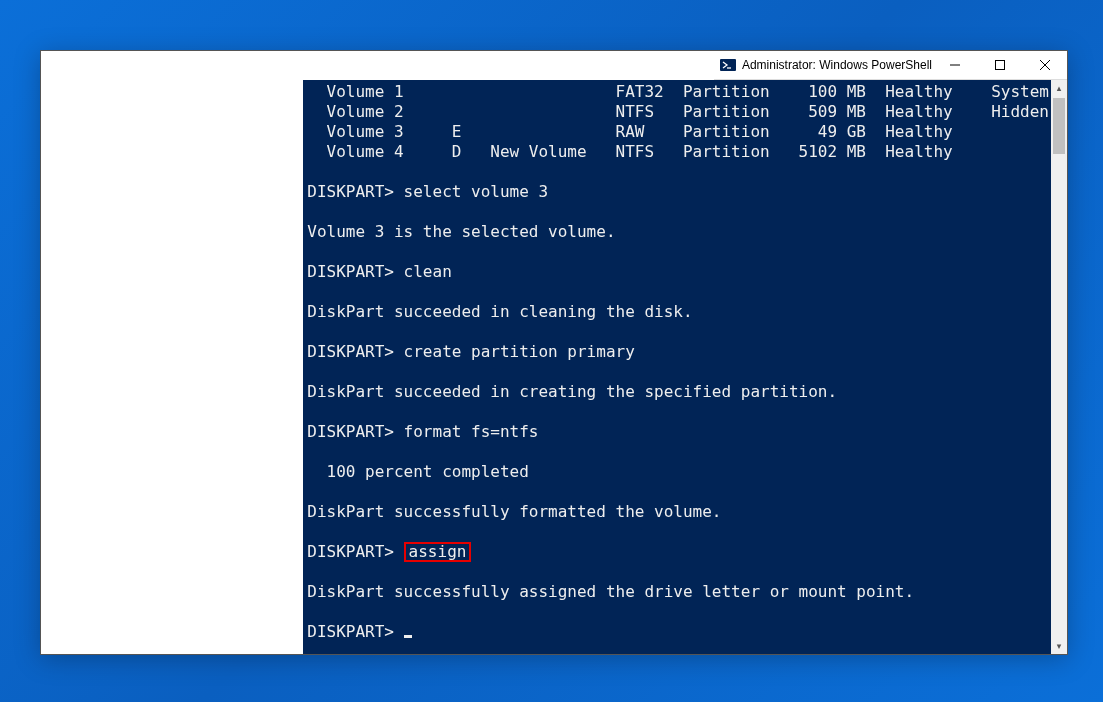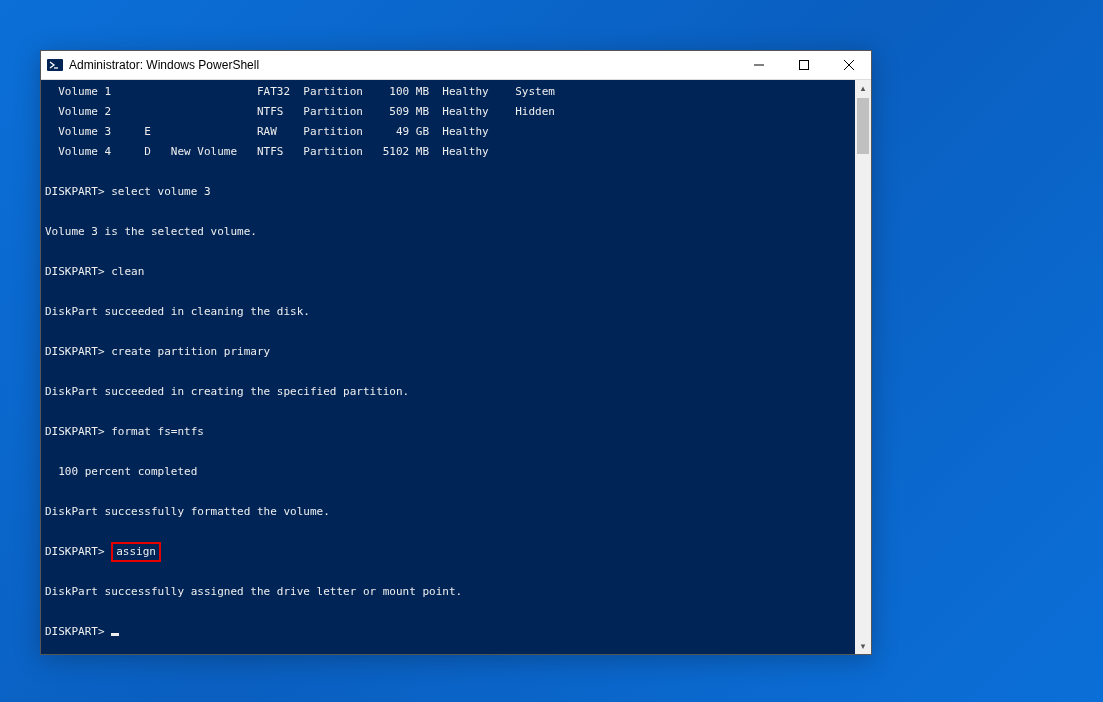--- a/index.html
+++ b/index.html
@@ -8,27 +8,28 @@
       width: 1103px;
       height: 702px;
       font-family: "Segoe UI", Tahoma, sans-serif;
       position: relative;
       overflow: hidden;
     }
     .window {
       position: absolute;
       left: 40px;
       top: 50px;
-      width: 832px;
+      width: 1028px;
       height: 605px;
       background: #fff;
       border: 1px solid #555;
       display: flex;
       flex-direction: column;
       box-shadow: 0 4px 24px rgba(0,0,0,0.25);
+      align-items: flex-end;
     }
     .titlebar {
       height: 29px;
       background: #fff;
       display: flex;
       align-items: center;
       border-bottom: 1px solid #ddd;
       flex-shrink: 0;
     }
     .titlebar .app-icon {
@@ -57,24 +58,24 @@
       color: #000;
     }
     .terminal-wrap {
       flex: 1;
       display: flex;
       background: #012456;
       min-height: 0;
     }
     .terminal {
       flex: 1;
-      padding: 2px 20px 2px 4px;
+      padding: 2px 2px 2px 4px;
       color: #eeeeee;
       font-family: Consolas, "Lucida Console", monospace;
-      font-size: 11px;
+      font-size: 16px;
       line-height: 20px;
       white-space: pre;
       overflow: hidden;
     }
     .scrollbar {
       width: 16px;
       background: #f0f0f0;
       position: relative;
       flex-shrink: 0;
     }

